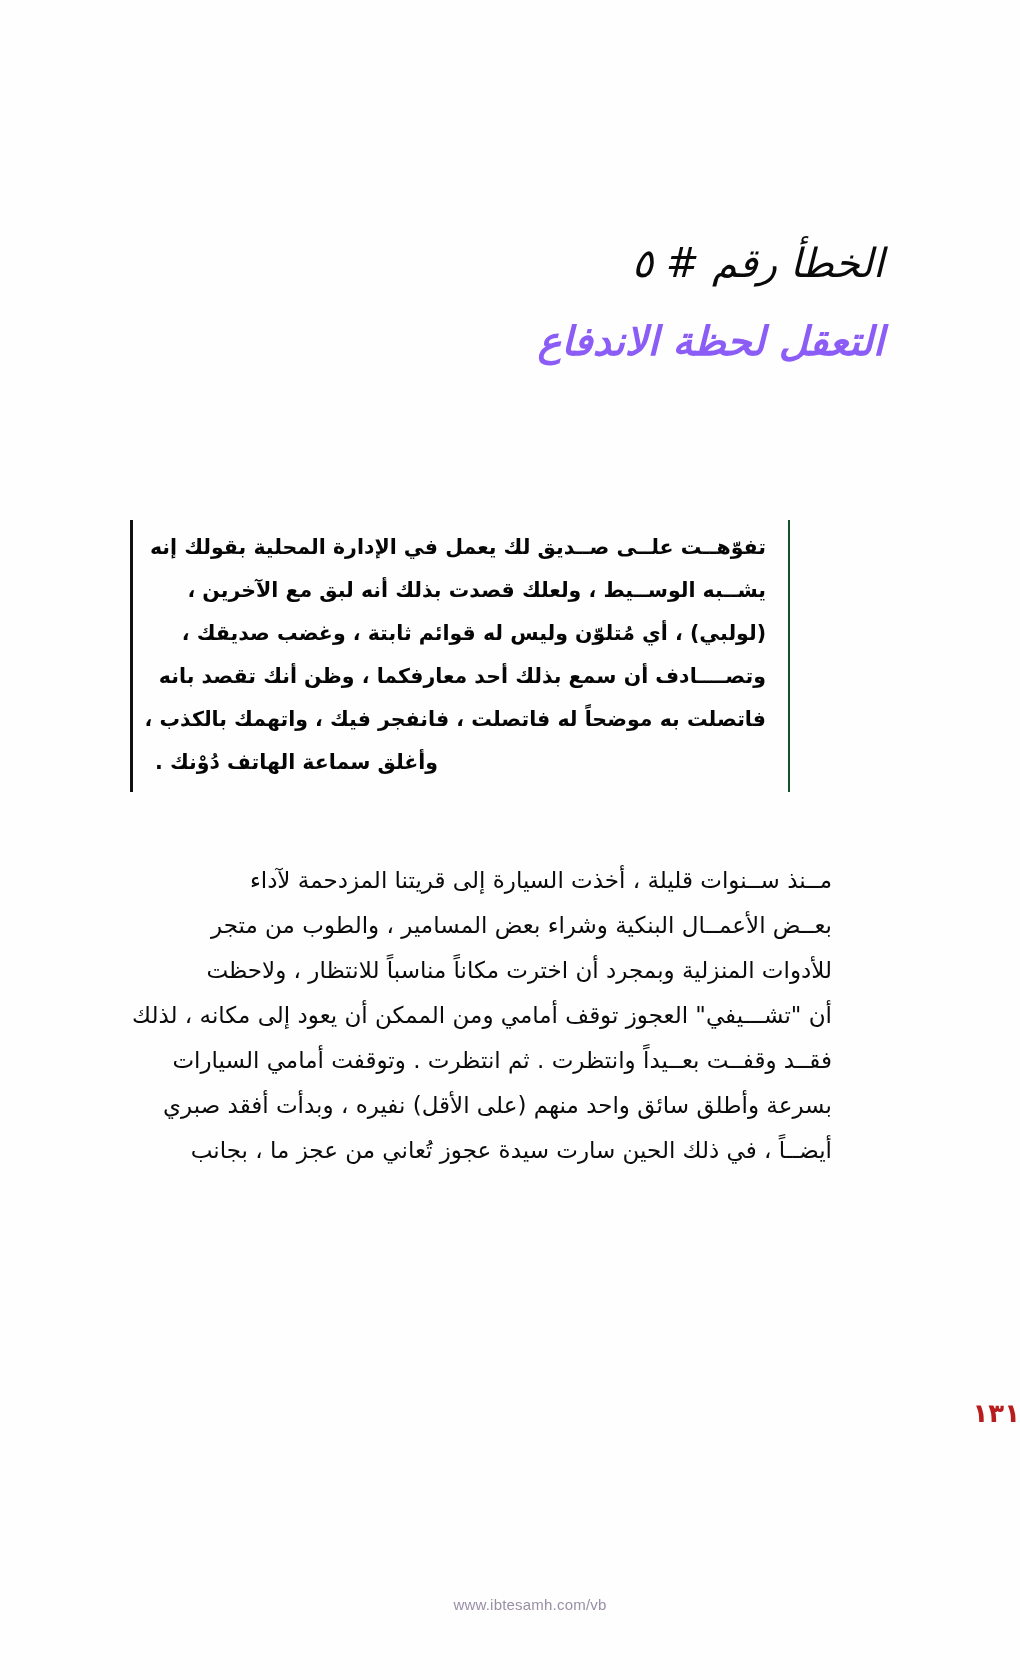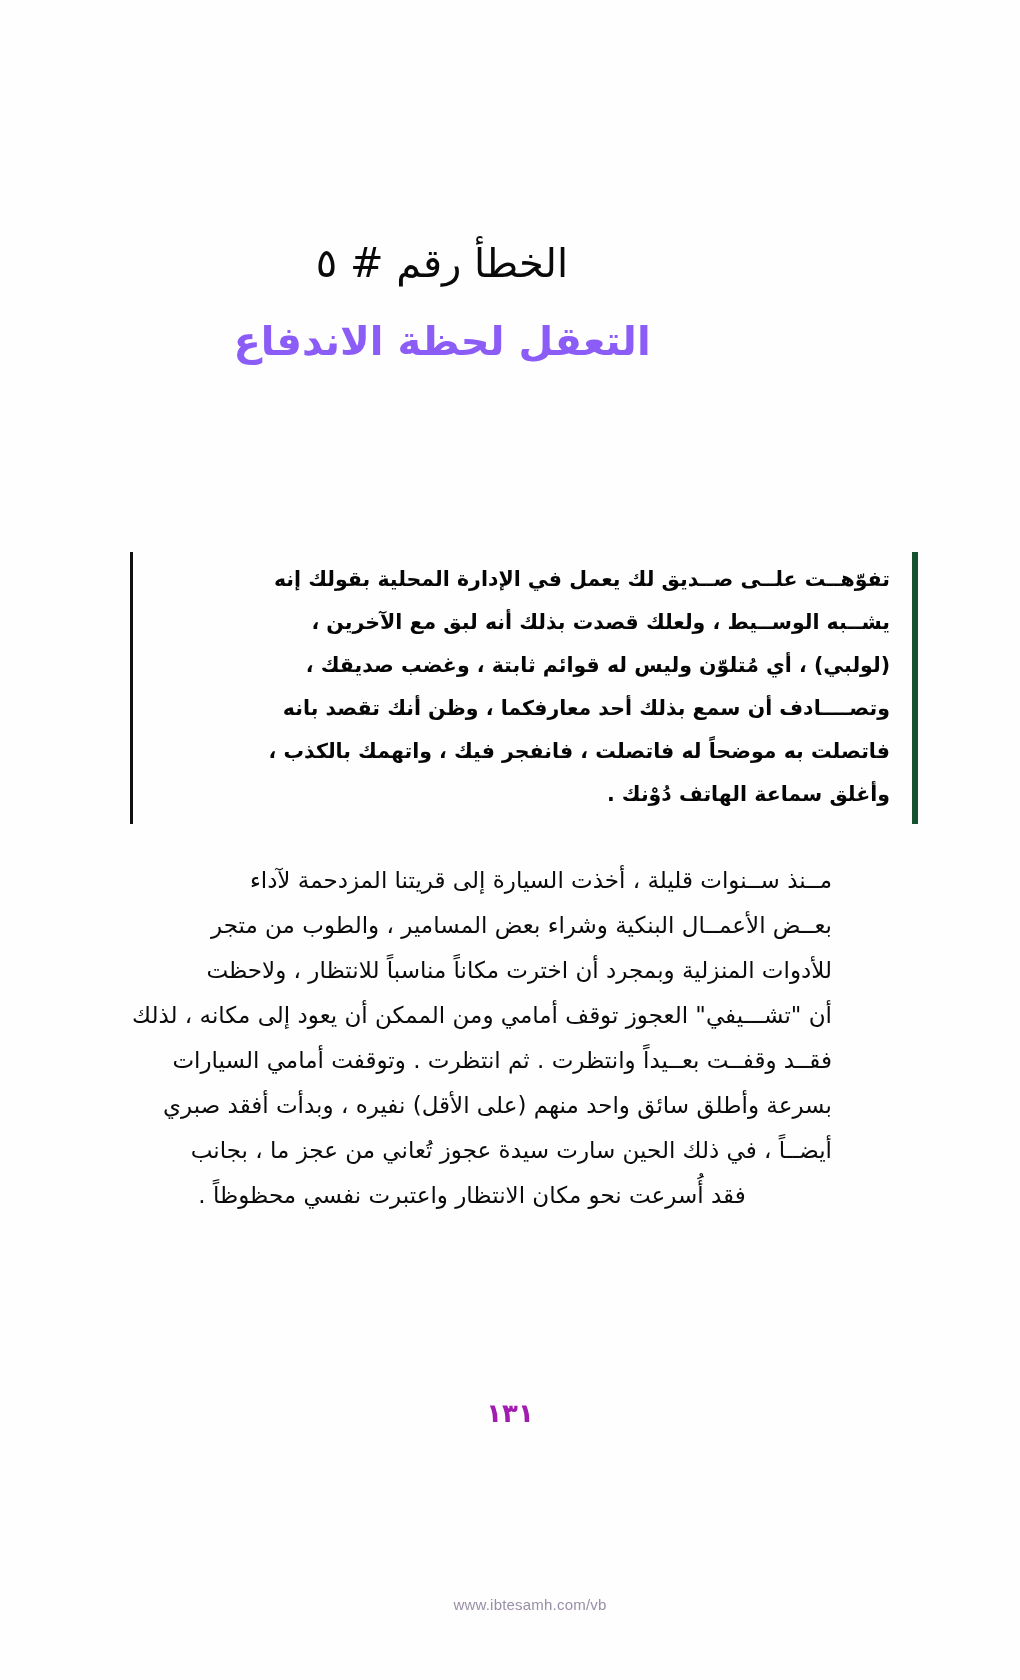--- a/index.html
+++ b/index.html
@@ -21,21 +21,21 @@
     inset: 0;
     background: #fefefe;
   }
 
   
   .heading-block {
     position: absolute;
     top: 238px;
     left: 0;
     width: 884px;
-    text-align: center;
+    font-style: italic;
   }
   .chapter-eyebrow {
     font-family: "DejaVu Sans", sans-serif;
     font-size: 40px;
     font-weight: 400;
     color: #0a0a0a;
     direction: rtl;
     letter-spacing: 0.5px;
     line-height: 1.25;
   }
@@ -45,41 +45,41 @@
     font-weight: 700;
     color: #8b5cf6;
     direction: rtl;
     margin-top: 28px;
     line-height: 1.25;
   }
 
   
   .quote-box {
     position: absolute;
-    top: 552px;
+    top: 520px;
     left: 130px;
-    width: 788px;
+    width: 660px;
     padding: 6px 22px 8px 22px;
     box-sizing: border-box;
     border-left: 3px solid #111;
-    border-right: 6px solid #14532d;
+    border-right: 2px solid #14532d;
     direction: rtl;
   }
   .quote-line {
     font-family: "DejaVu Sans", sans-serif;
     font-size: 20.5px;
     font-weight: 700;
     color: #060606;
     direction: rtl;
     text-align: justify;
     line-height: 43px;
     white-space: nowrap;
   }
   .quote-line.last {
-    text-align: right;
+    text-align: left;
   }
 
   
   .body-paragraph {
     position: absolute;
     top: 858px;
     left: 112px;
     width: 720px;
     direction: rtl;
   }
@@ -96,25 +96,24 @@
   .body-line.center-last {
     text-align: center;
   }
 
   
   .page-number {
     position: absolute;
     top: 1398px;
     left: 0;
     width: 1020px;
-    text-align: center;
     font-family: "DejaVu Sans", sans-serif;
     font-size: 26px;
     font-weight: 700;
-    color: #a21caf;
+    color: #b91c1c;
     direction: rtl;
   }
 
   
   .footer-watermark {
     position: absolute;
     top: 1596px;
     left: 0;
     width: 1020px;
     text-align: center;
@@ -146,20 +145,19 @@
   </div>
 
   <div class="body-paragraph">
     <div class="body-line">مــنذ ســنوات قليلة ، أخذت السيارة إلى قريتنا المزدحمة لآداء</div>
     <div class="body-line">بعــض الأعمــال البنكية وشراء بعض المسامير ، والطوب من متجر</div>
     <div class="body-line">للأدوات المنزلية وبمجرد أن اخترت مكاناً مناسباً للانتظار ، ولاحظت</div>
     <div class="body-line">أن "تشـــيفي" العجوز توقف أمامي ومن الممكن أن يعود إلى مكانه ، لذلك</div>
     <div class="body-line">فقــد وقفــت بعــيداً وانتظرت . ثم انتظرت . وتوقفت أمامي السيارات</div>
     <div class="body-line">بسرعة وأطلق سائق واحد منهم (على الأقل) نفيره ، وبدأت أفقد صبري</div>
     <div class="body-line">أيضــاً ، في ذلك الحين سارت سيدة عجوز تُعاني من عجز ما ، بجانب</div>
-    <div class="body-line center-last">فقد أُسرعت نحو مكان الانتظار واعتبرت نفسي محظوظاً .</div>
   </div>
 
   <div class="page-number">١٣١</div>
 
   <div class="footer-watermark">www.ibtesamh.com/vb</div>
 
 </div>
 
 </body></html>

